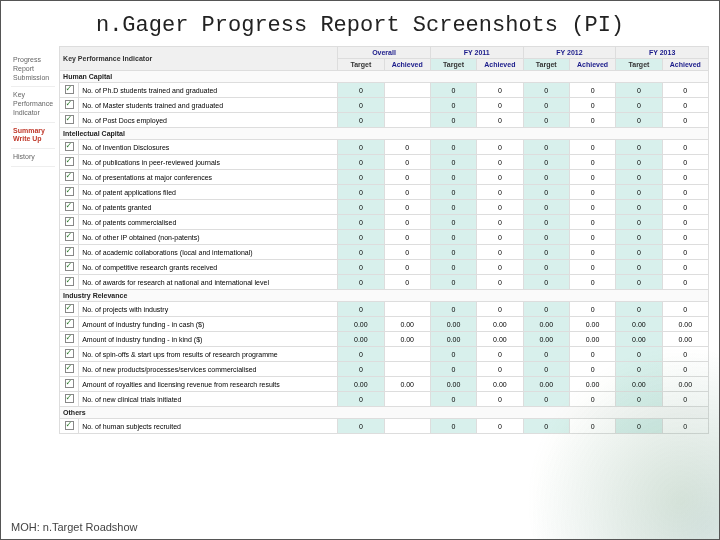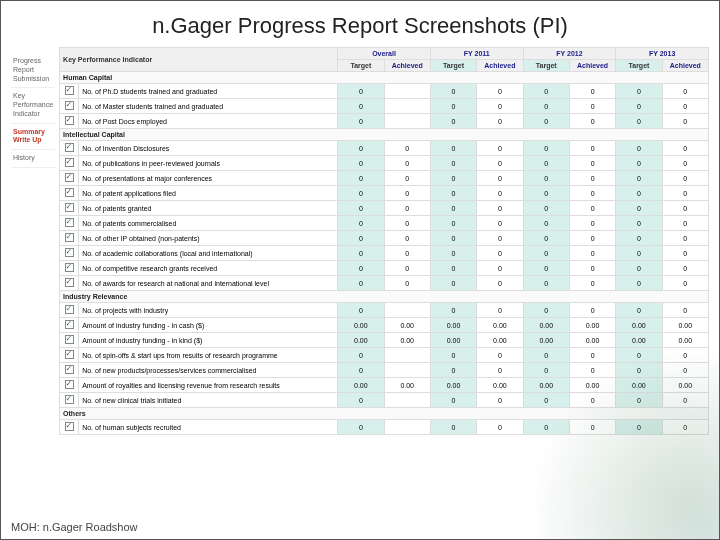--- a/index.html
+++ b/index.html
@@ -21,20 +21,21 @@
                 radial-gradient(circle at 80% 80%, rgba(60,120,180,.15), rgba(60,120,180,0) 60%);
     border-radius: 50%;
     pointer-events: none;
   }
   .title {
     font-size: 22px;
     text-align: center;
     padding: 12px 0 8px;
     font-weight: 400;
     color: #222;
+    font-family: Liberation Mono, monospace;
   }
   .app {
     display: flex;
     padding: 0 10px;
     gap: 4px;
   }
   .sidebar {
     width: 92px;
     font-size: 7px;
     color: #666;
@@ -416,14 +417,14 @@
             <td class="target-col">0</td>
             <td>0</td>
             <td class="target-col">0</td>
             <td>0</td>
           </tr>
         </tbody>
     </table>
   </div>
 </div>
 
-<div class="footer">MOH: n.Gager Roadshow</div>
+<div class="footer">MOH: n.Target Roadshow</div>
 <div class="curve-deco"></div>
 
 </body></html>

